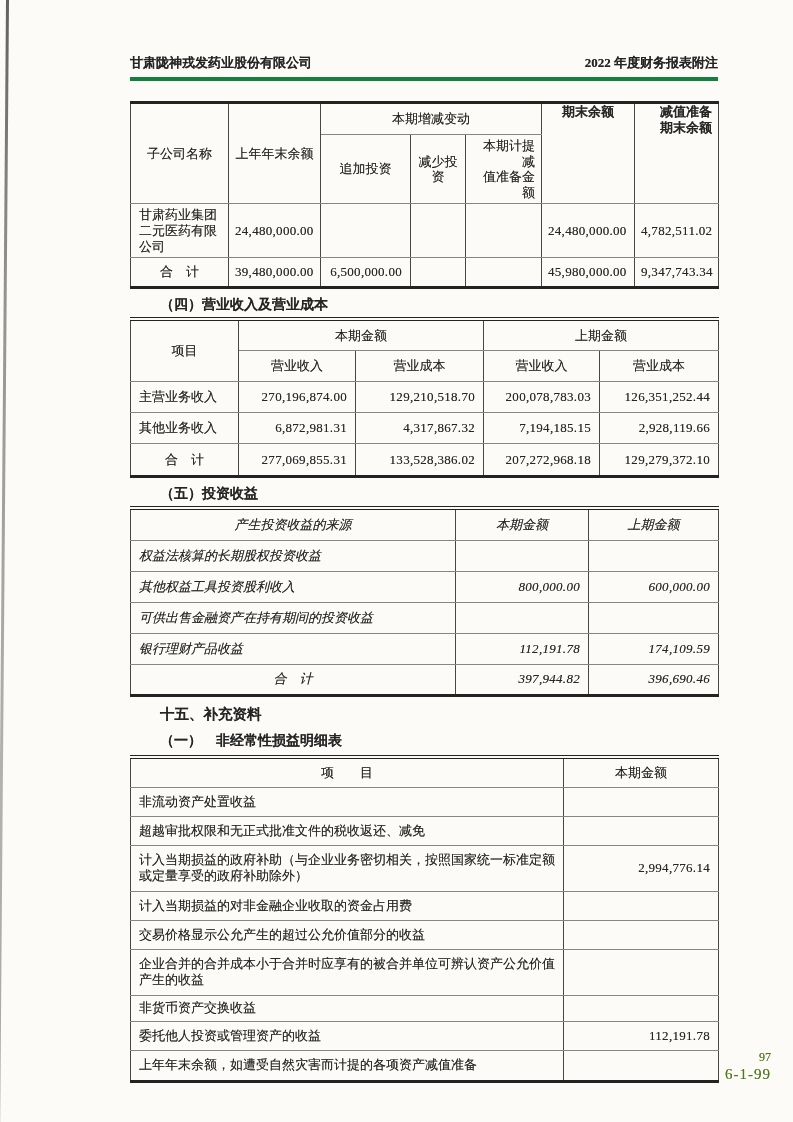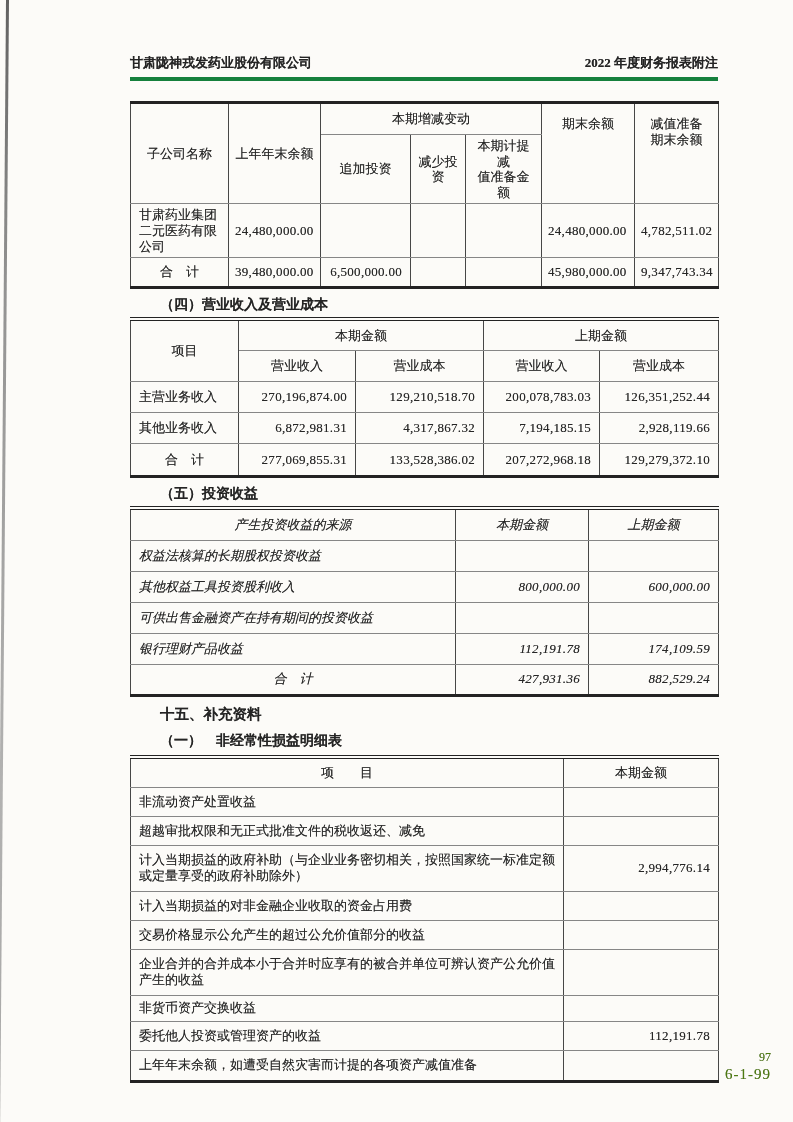--- a/index.html
+++ b/index.html
@@ -46,22 +46,22 @@
     font-size: 13px; font-weight: normal;
     line-height: 1.2;
     padding: 3px 6px;
     text-align: center; vertical-align: middle;
     color: #262626;
     text-shadow: 0 0 0.5px rgba(40,40,40,0.55);
     overflow: hidden;
   }
   .t .tl { text-align: left; padding-left: 8px; }
   .t .num { text-align: right; padding-right: 8px; letter-spacing: 0.3px; }
-  .t .va-top { vertical-align: top; padding-top: 12px; }
-  .t .prebreak { white-space: pre-line; }
+  .t .va-top { vertical-align: top; padding-top: 0; font-weight: bold; }
+  .t .prebreak { white-space: pre-line; text-align: right; }
   .t1 { margin-top: 20px; }
   .t1 tr.h1 { height: 32px; }
   .t1 tr.h2 { height: 34px; }
   .t1 tr.r1 { height: 50px; }
   .t1 tr.r2 { height: 30px; }
   .t2 { margin-top: 2px; }
   .t2 tr { height: 31px; }
   .t2 tr.last { height: 33px; }
   .t3 { margin-top: 2px; }
   .t3 tr.hd { height: 32px; }
@@ -230,22 +230,22 @@
           <td class="num"></td>
           <td class="num"></td>
         </tr>
         <tr>
           <td class="tl">银行理财产品收益</td>
           <td class="num">112,191.78</td>
           <td class="num">174,109.59</td>
         </tr>
         <tr>
           <td>合　计</td>
-          <td class="num">427,931.36</td>
-          <td class="num">882,529.24</td>
+          <td class="num">397,944.82</td>
+          <td class="num">396,690.46</td>
         </tr>
       </tbody>
     </table>
 
     <div class="sec sec-major">十五、补充资料</div>
     <div class="sec">（一）　非经常性损益明细表</div>
 
     <table class="t t4 t-dbl">
       <colgroup>
         <col style="width:433px">

